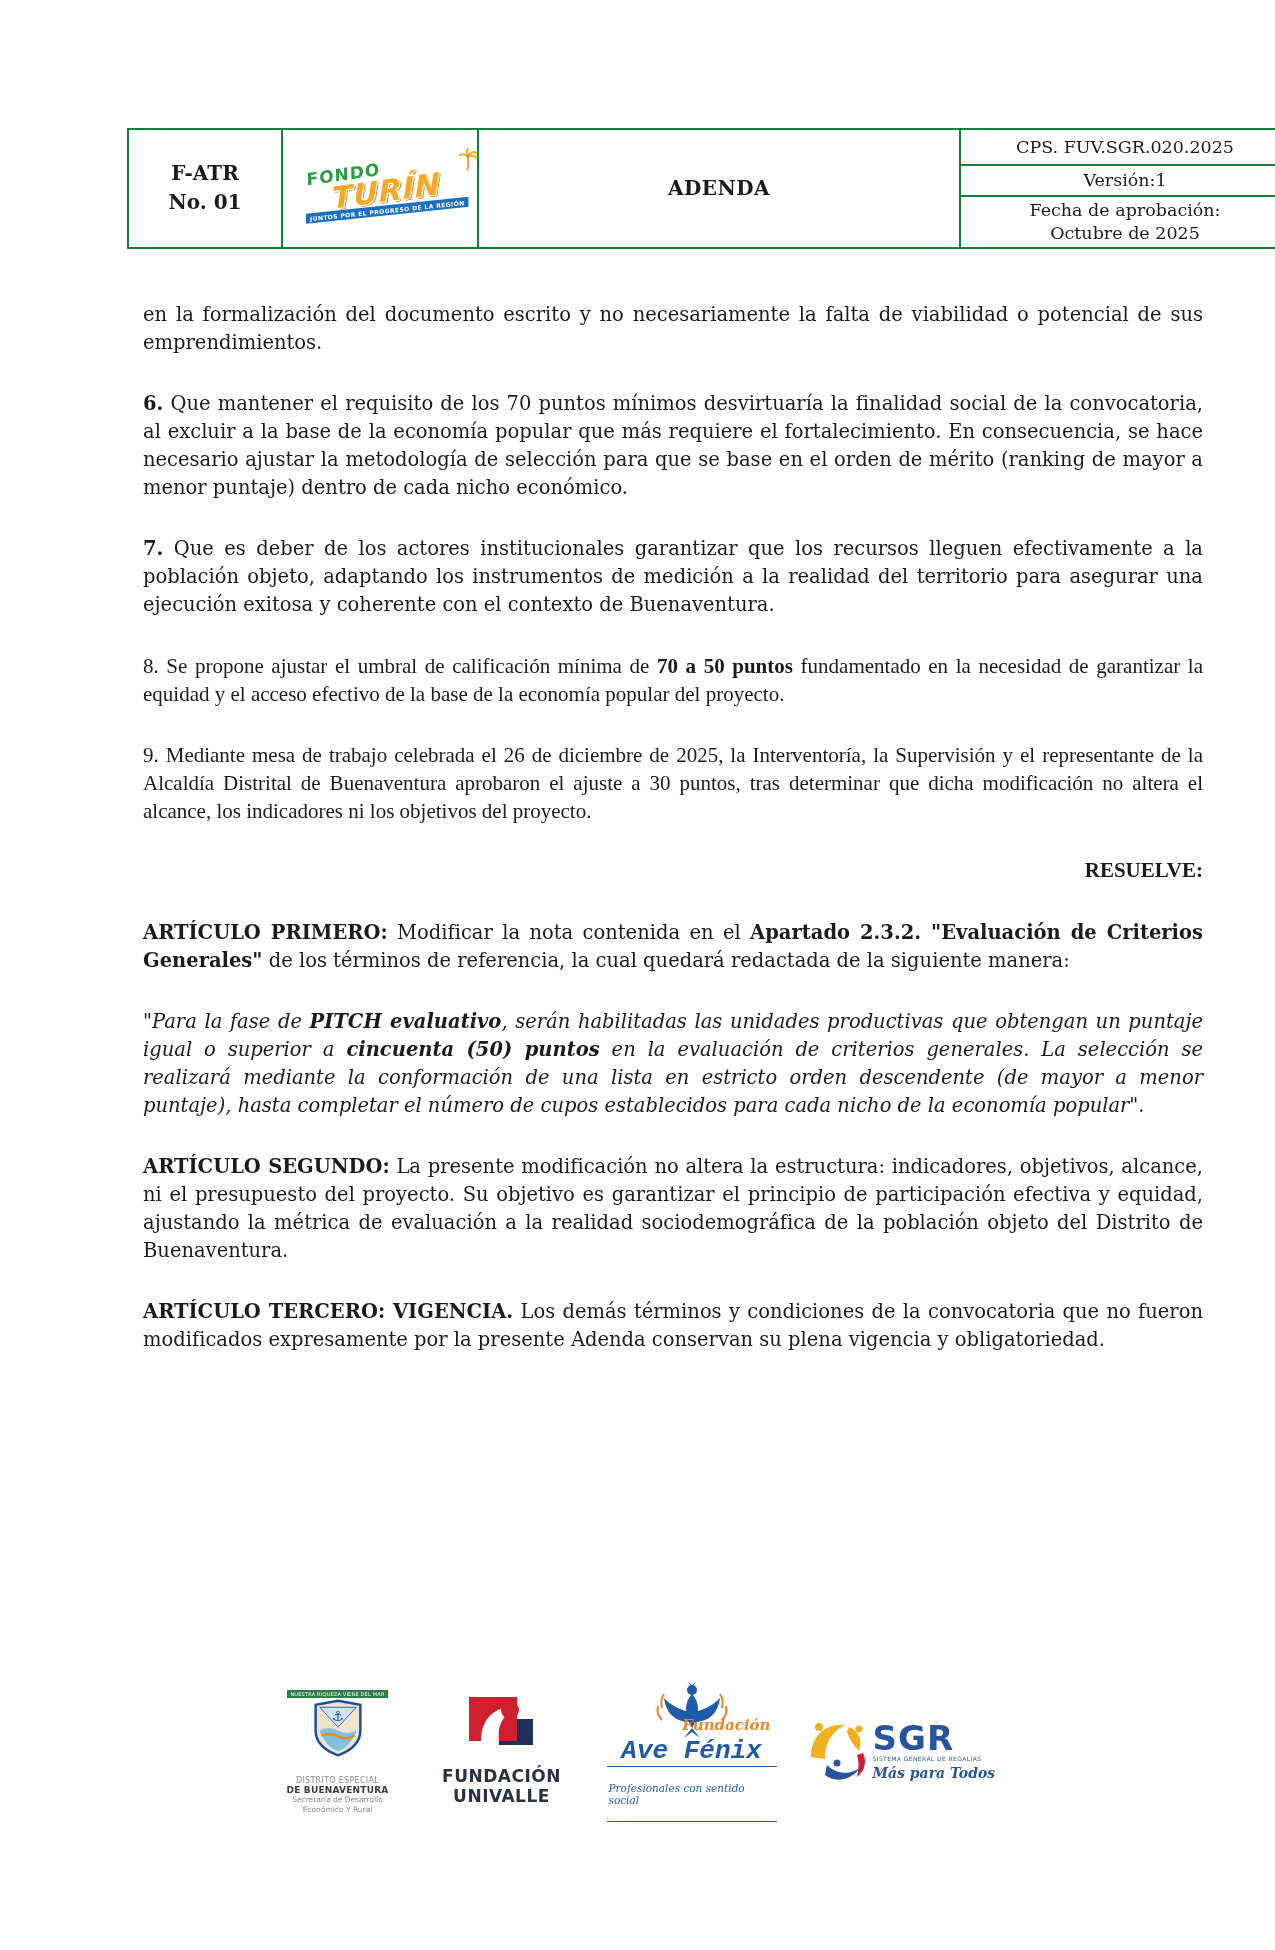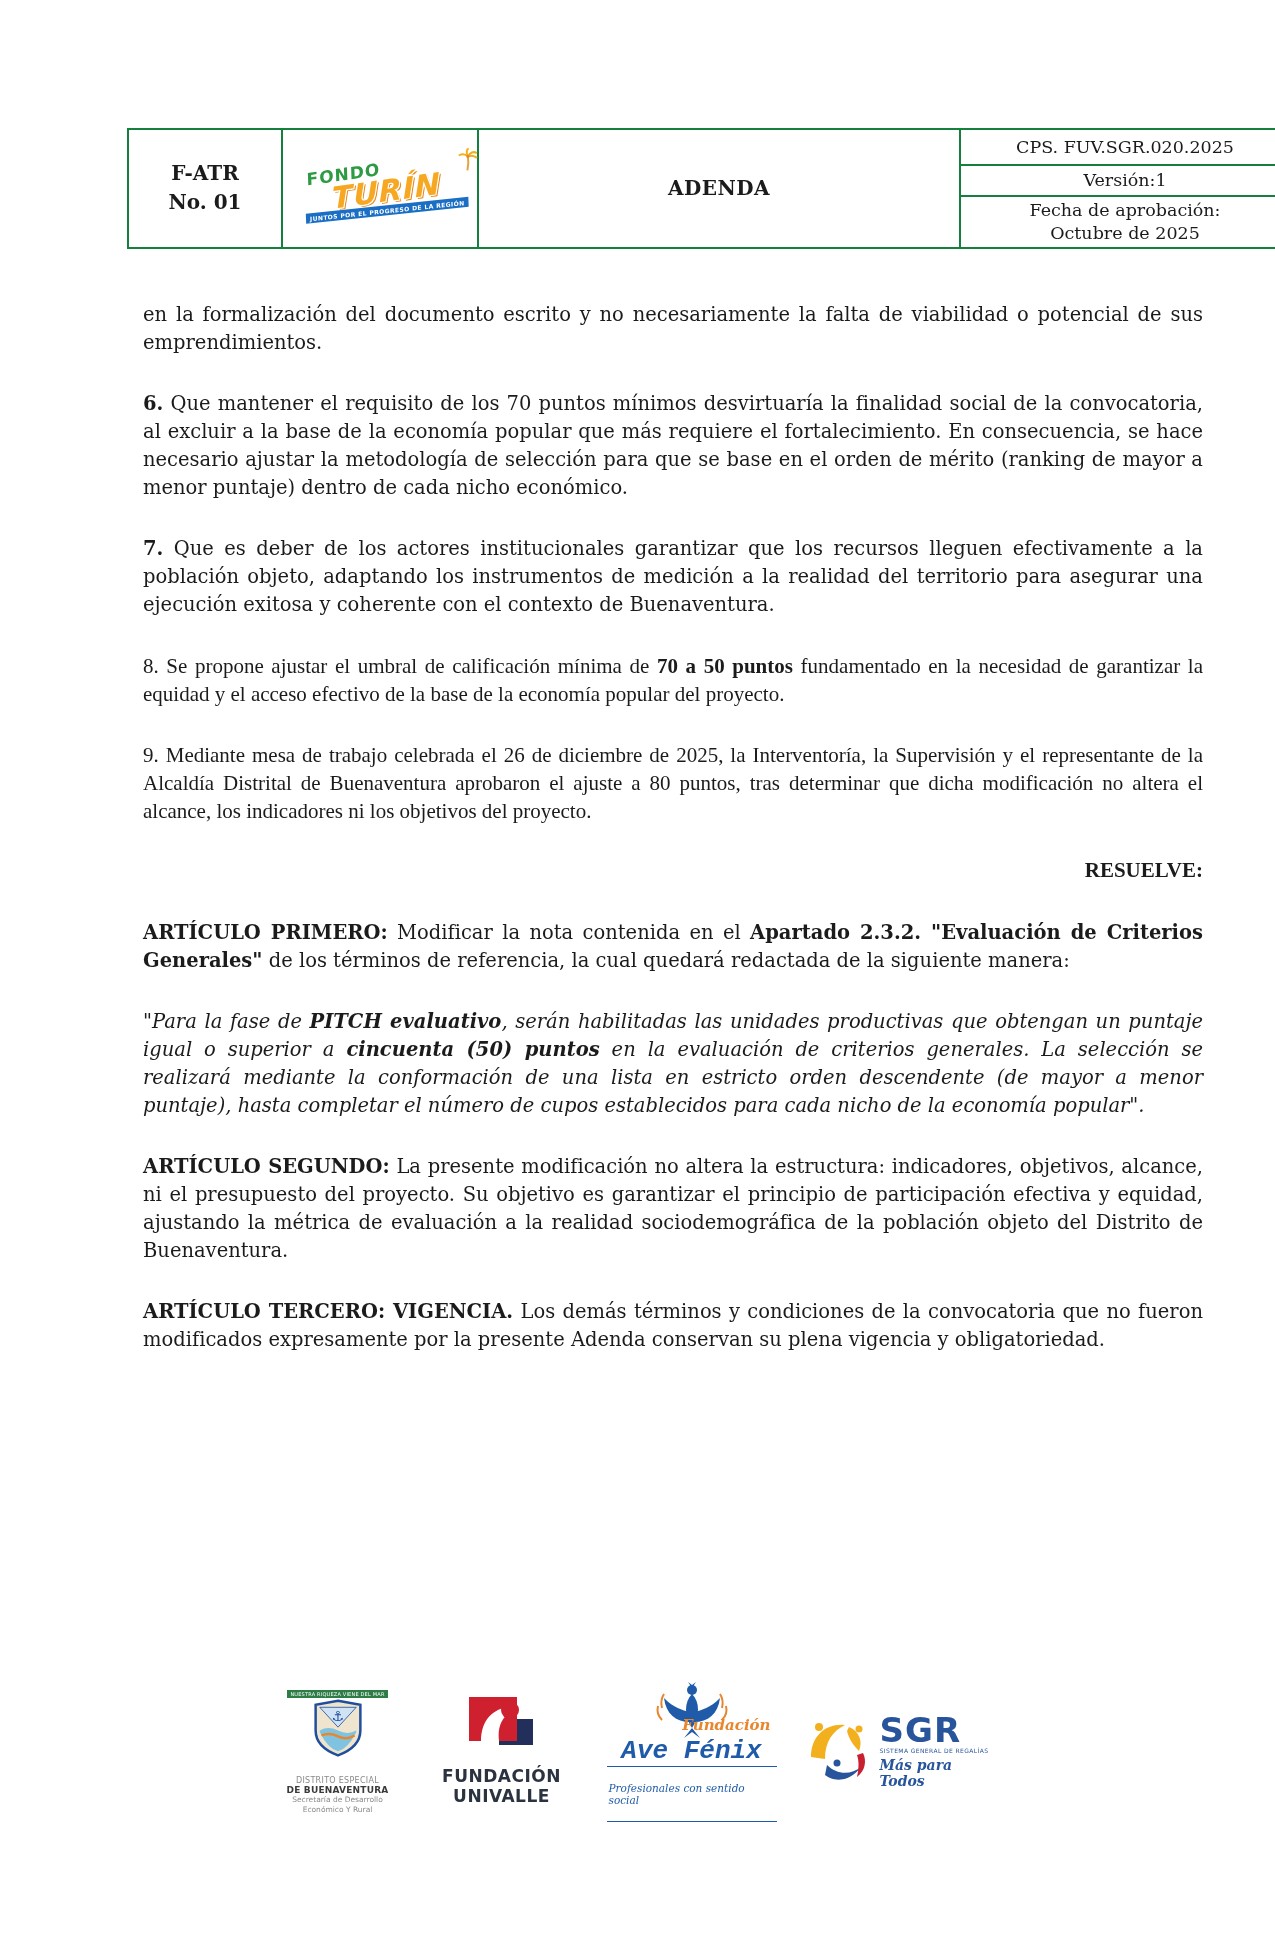--- a/index.html
+++ b/index.html
@@ -73,21 +73,21 @@
   .bv-sub{color:#8a8a8a;font-size:7.5px;line-height:1.25;text-align:center;}
   
   .uv{width:150px;}
   .uv-text{color:#2b3340;font-weight:bold;font-size:17px;line-height:1.15;letter-spacing:.5px;text-align:center;margin-top:4px;}
   
   .af{width:170px;position:relative;}
   .af-fundacion{position:absolute;right:6px;top:34px;color:#e8862d;font-family:"DejaVu Serif",serif;font-style:italic;font-weight:bold;font-size:15px;}
   .af-name{color:#1f5ba8;font-family:Liberation Mono, monospace;font-style:italic;font-weight:bold;font-size:26px;line-height:1;margin-top:-6px;}
   .af-tag{color:#1f5ba8;font-family:"DejaVu Serif",serif;font-style:italic;font-size:10.5px;border-top:1.5px solid #1f5ba8;border-bottom:1.5px solid #1f5ba8;padding:15px 2px;margin-top:2px;}
   
-  .sgr{width:190px;flex-direction:row;gap:11px;align-items:center;}
+  .sgr{width:190px;flex-direction:row;gap:4px;align-items:center;}
   .sgr-right{display:flex;flex-direction:column;align-items:flex-start;}
   .sgr-acronym{color:#27549b;font-weight:bold;font-size:34px;line-height:.9;letter-spacing:1px;}
   .sgr-sub{color:#27549b;font-size:6px;letter-spacing:.4px;margin-top:2px;}
   .sgr-tag{color:#27549b;font-family:"DejaVu Serif",serif;font-style:italic;font-weight:bold;font-size:14px;margin-top:3px;}
 </style>
 </head>
 <body>
 
 <div class="page">
 
@@ -131,21 +131,21 @@
     </tr>
   </tbody>
     </table>
 
   <div class="content">
     <div class="bodytext">
         <p class="cambria"><span>en la formalización del documento escrito y no necesariamente la falta de viabilidad o potencial de sus emprendimientos.</span></p>
         <p class="cambria"><span style="font-weight: bold;">6.</span><span> Que mantener el requisito de los 70 puntos mínimos desvirtuaría la finalidad social de la convocatoria, al excluir a la base de la economía popular que más requiere el fortalecimiento. En consecuencia, se hace necesario ajustar la metodología de selección para que se base en el orden de mérito (ranking de mayor a menor puntaje) dentro de cada nicho económico.</span></p>
         <p class="cambria"><span style="font-weight: bold;">7.</span><span> Que es deber de los actores institucionales garantizar que los recursos lleguen efectivamente a la población objeto, adaptando los instrumentos de medición a la realidad del territorio para asegurar una ejecución exitosa y coherente con el contexto de Buenaventura.</span></p>
         <p class="times"><span>8. Se propone ajustar el umbral de calificación mínima de </span><span style="font-weight: bold;">70 a 50 puntos</span><span> fundamentado en la necesidad de garantizar la equidad y el acceso efectivo de la base de la economía popular del proyecto.</span></p>
-        <p class="times"><span>9. Mediante mesa de trabajo celebrada el 26 de diciembre de 2025, la Interventoría, la Supervisión y el representante de la Alcaldía Distrital de Buenaventura aprobaron el ajuste a 80 puntos, tras determinar que dicha modificación no altera el alcance, los indicadores ni los objetivos del proyecto.</span></p>
+        <p class="times"><span>9. Mediante mesa de trabajo celebrada el 26 de diciembre de 2025, la Interventoría, la Supervisión y el representante de la Alcaldía Distrital de Buenaventura aprobaron el ajuste a 30 puntos, tras determinar que dicha modificación no altera el alcance, los indicadores ni los objetivos del proyecto.</span></p>
         <div class="heading">RESUELVE:</div>
         <p class="cambria"><span style="font-weight: bold;">ARTÍCULO PRIMERO:</span><span> Modificar la nota contenida en el </span><span style="font-weight: bold;">Apartado 2.3.2. "Evaluación de Criterios Generales"</span><span> de los términos de referencia, la cual quedará redactada de la siguiente manera:</span></p>
         <p class="cambria quote"><span style="font-style: italic;">"Para la fase de </span><span style="font-weight: bold; font-style: italic;">PITCH evaluativo</span><span style="font-style: italic;">, serán habilitadas las unidades productivas que obtengan un puntaje igual o superior a </span><span style="font-weight: bold; font-style: italic;">cincuenta (50) puntos</span><span style="font-style: italic;"> en la evaluación de criterios generales. La selección se realizará mediante la conformación de una lista en estricto orden descendente (de mayor a menor puntaje), hasta completar el número de cupos establecidos para cada nicho de la economía popular".</span></p>
         <p class="cambria"><span style="font-weight: bold;">ARTÍCULO SEGUNDO:</span><span> La presente modificación no altera la estructura:  indicadores, objetivos,  alcance, ni el presupuesto del proyecto. Su objetivo es garantizar el principio de participación efectiva y equidad, ajustando la métrica de evaluación a la realidad sociodemográfica de la población objeto del Distrito de Buenaventura.</span></p>
         <p class="cambria"><span style="font-weight: bold;">ARTÍCULO TERCERO: VIGENCIA.</span><span> Los demás términos y condiciones de la convocatoria que no fueron modificados expresamente por la presente Adenda conservan su plena vigencia y obligatoriedad.</span></p>
       </div>
   </div>
 
   <div class="footer">
 

